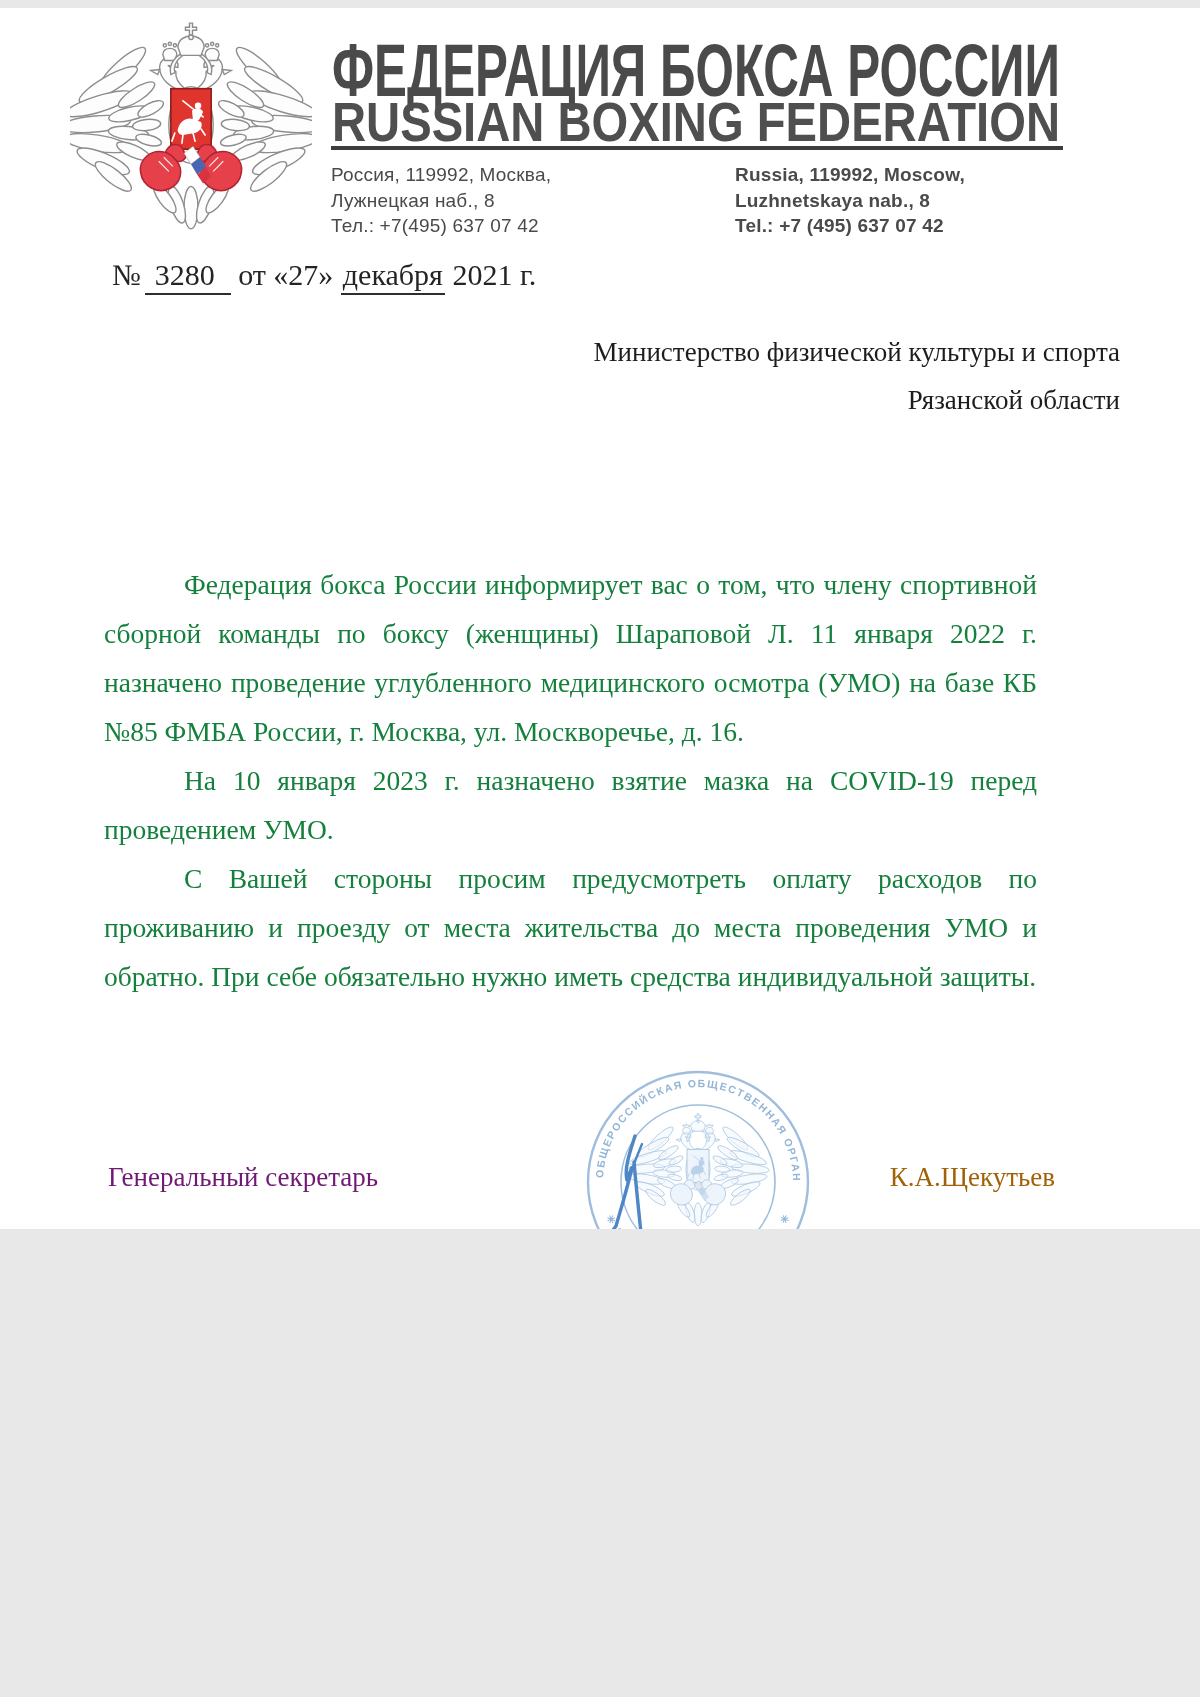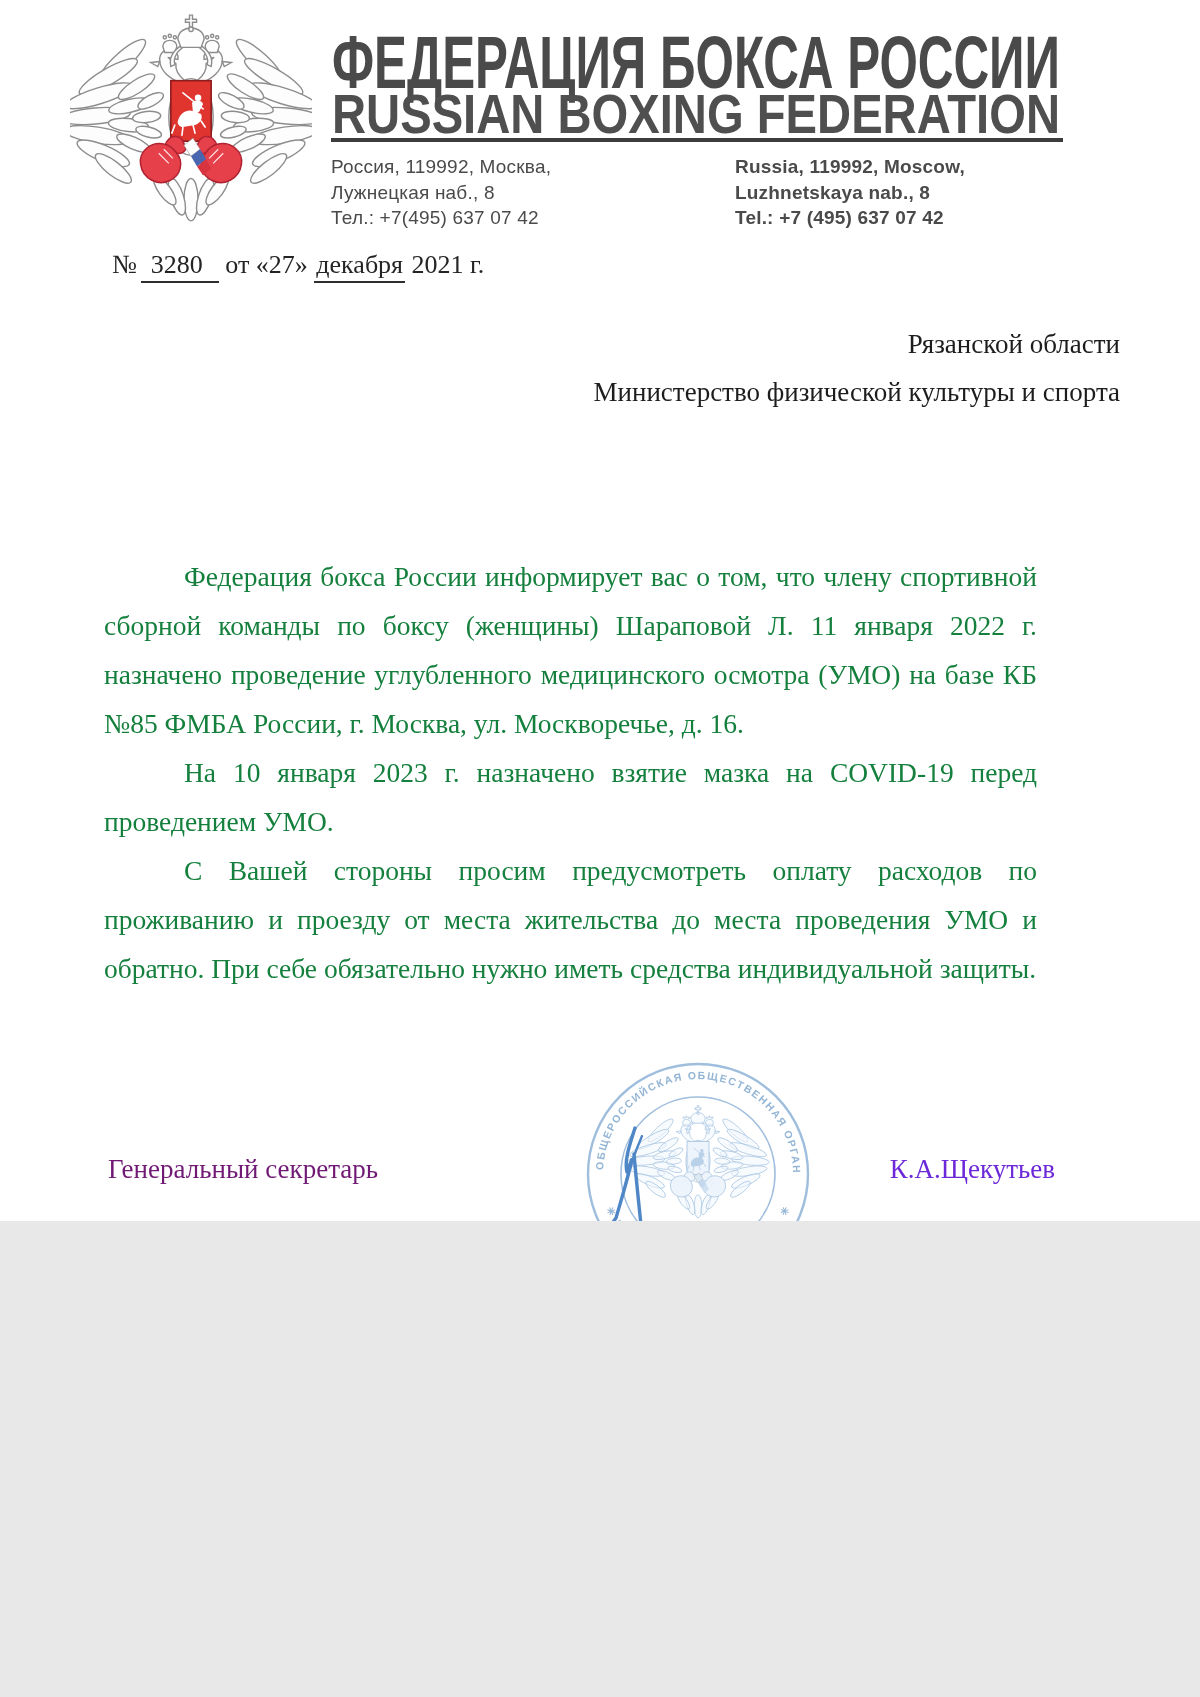--- a/index.html
+++ b/index.html
@@ -1,57 +1,57 @@
 <!DOCTYPE html>
 <html lang="ru"><head>
 <meta charset="utf-8">
 <style>
   html,body { margin:0; padding:0; background:#e8e8e8; }
   .page {
-    position:relative; width:1200px; height:1221px; margin:0 auto;
+    position:relative; width:1200px; height:1221px; margin:8px auto;
     background:#ffffff; overflow:hidden;
     font-family:"Liberation Serif", serif; color:#1c1c1c;
   }
   svg text { font-family:"Liberation Sans", sans-serif; }
 
   
   .emblem { position:absolute; left:70px; top:12px; width:242px; height:214px; }
   .titles-svg { position:absolute; left:330px; top:20px; width:740px; height:120px; overflow:visible; }
   .t1 { font-weight:bold; fill:#4a4a4a; font-size:74px; }
   .t2 { font-weight:bold; fill:#4f4f4f; font-size:56px; }
   .head-rule { position:absolute; left:331px; top:138px; width:732px; height:4px; background:#3d3d3d; }
   .addr {
     position:absolute; top:154px; font-family:"Liberation Sans", sans-serif;
     font-size:19px; line-height:25.5px; color:#4a4a4a; letter-spacing:.2px;
   }
   .addr-ru { left:331px; }
   .addr-en { left:735px;font-weight:bold; }
 
   
-  .ref-line { position:absolute; left:112px; top:250px; font-size:26px; color:#242424; }
+  .ref-line { position:absolute; left:112px; top:250px; font-size:30px; color:#242424; }
   .ref-num { display:inline-block; border-bottom:2px solid #2e2e2e; padding:0 16px 1px 10px; margin-left:4px; }
   .ref-month { display:inline-block; border-bottom:2px solid #2e2e2e; padding:0 2px 1px; }
 
   
   .recipient {
     position:absolute; right:80px; top:320px; text-align:right;
     font-size:27px; line-height:48px; color:#1d1d1d; white-space:nowrap;
   }
 
   
   .body-text {
     position:absolute; left:104px; top:552px; width:933px;
     font-size:27.5px; line-height:49px; color:#15803d;
     text-align:justify;
   }
   .body-text p { margin:0; text-indent:80px; }
 
   
   .sig-role { position:absolute; left:108px; top:1154px; font-size:27px; color:#701a75; white-space:nowrap; }
-  .sig-name { position:absolute; right:145px; top:1154px; font-size:27px; color:#6d28d9; white-space:nowrap; }
+  .sig-name { position:absolute; right:145px; top:1154px; font-size:27px; color:#a16207; white-space:nowrap; }
   .stamp-svg { position:absolute; left:580px; top:1056px; width:236px; height:236px; }
   .stamp-ring { fill:none; stroke:#9fbedd; }
   .ring-text { font-size:10.5px; letter-spacing:1.6px; fill:#93b5d6; font-weight:bold; }
   .stamp-emblem {
     --wf:rgba(243,248,253,.55); --ws:#a9c6e2; --sf:#eef4fb; --ss:#a9c6e2;
     --hf:#b9d2ea; --rf:#eef4fb; --rs:#a9c6e2;
     --r1:#dce9f5; --r2:#c2d7ec; --r3:#cfe0f0;
   }
   .sig-stroke-svg { position:absolute; left:538px; top:1092px; width:150px; height:240px; }
 
@@ -160,22 +160,22 @@
   </div>
 
   <div class="ref-line">
     <span>№</span><span class="ref-num">3280</span>
     <span>от «27»</span>
     <span class="ref-month">декабря</span>
     <span>2021 г.</span>
   </div>
 
   <div class="recipient">
+    <div>Министерство физической культуры и спорта</div>
     <div>Рязанской области</div>
-    <div>Министерство физической культуры и спорта</div>
   </div>
 
   <div class="body-text">
     <p>Федерация бокса России информирует вас о том, что члену спортивной сборной команды по боксу (женщины) Шараповой Л. 11 января 2022 г. назначено проведение углубленного медицинского осмотра (УМО) на базе КБ №85 ФМБА России, г. Москва, ул. Москворечье, д. 16.</p>
     <p>На 10 января 2023 г. назначено взятие мазка на COVID-19 перед проведением УМО.</p>
     <p>С Вашей стороны просим предусмотреть оплату расходов по проживанию и проезду от места жительства до места проведения УМО и обратно. При себе обязательно нужно иметь средства индивидуальной защиты.</p>
   </div>
 
   <svg class="stamp-svg" viewBox="0 0 236 236">
     <circle class="stamp-ring" cx="118" cy="118" r="110" stroke-width="2.4"></circle>

